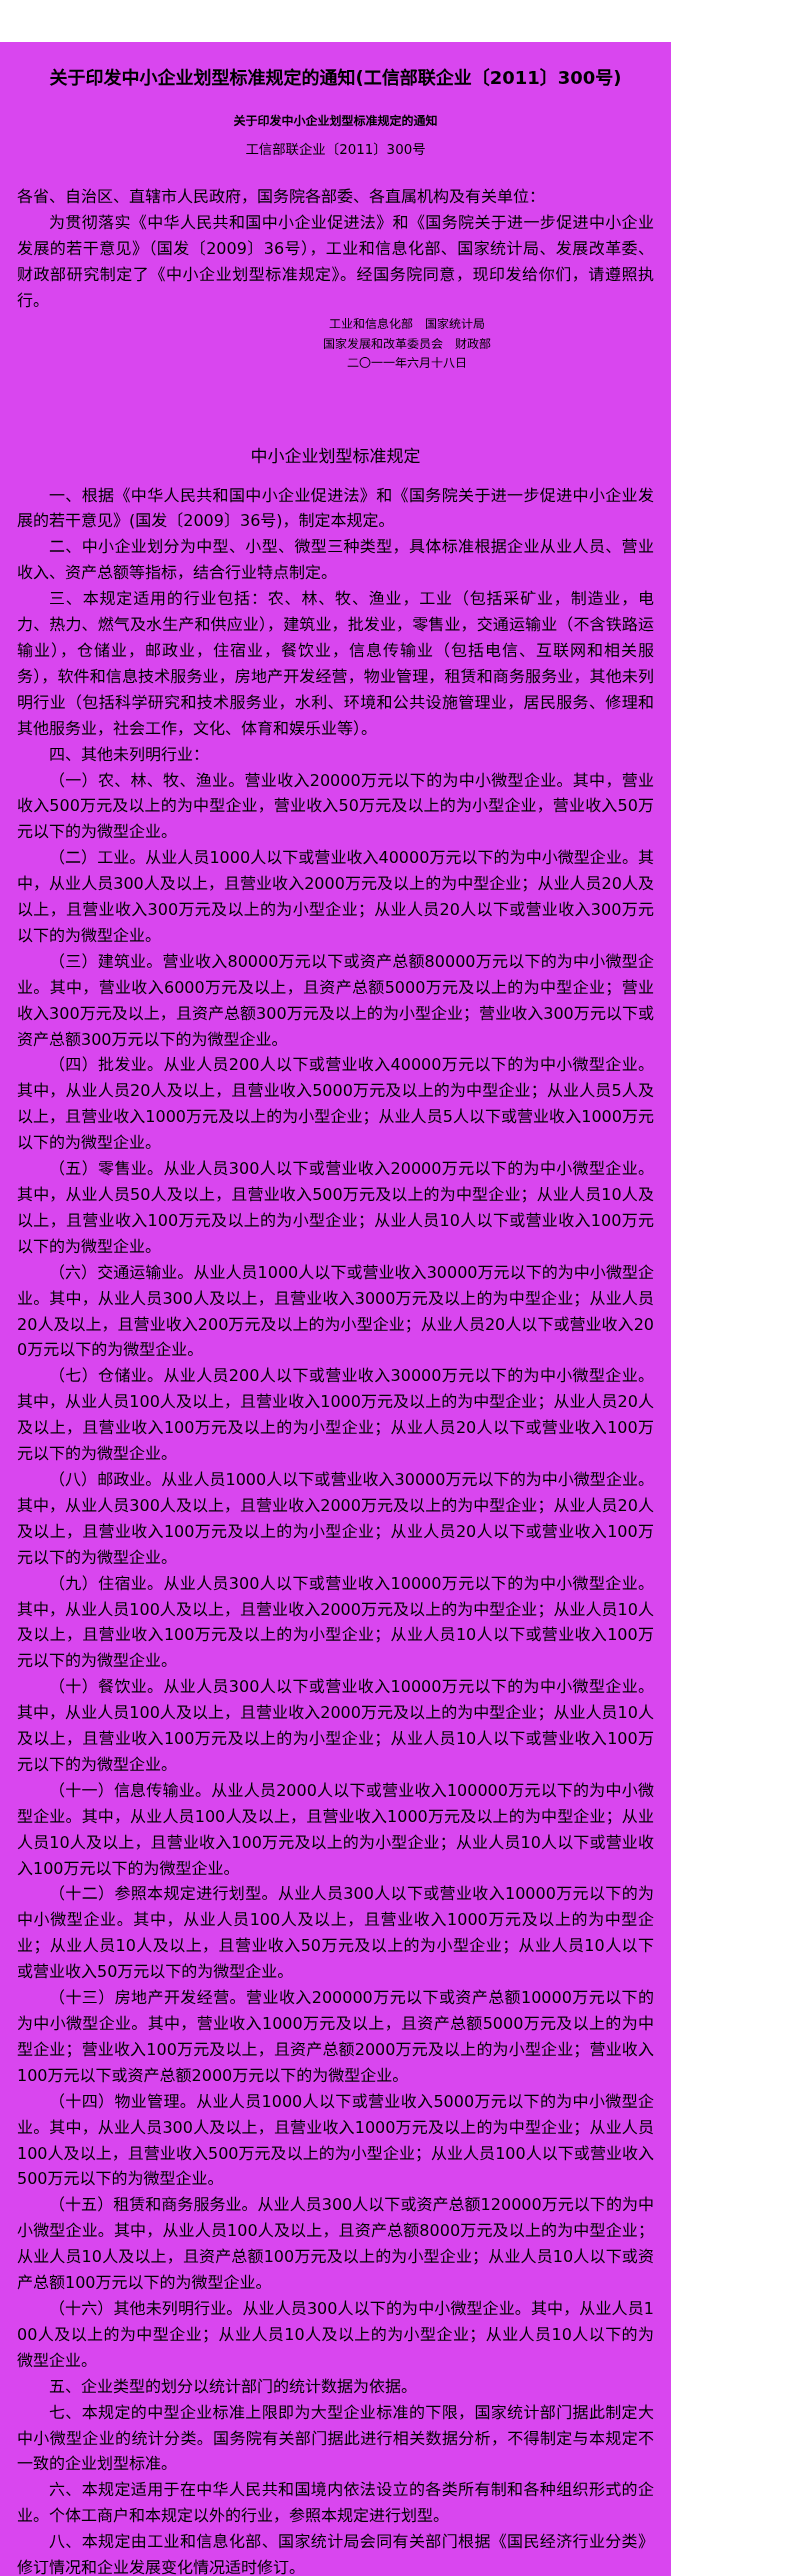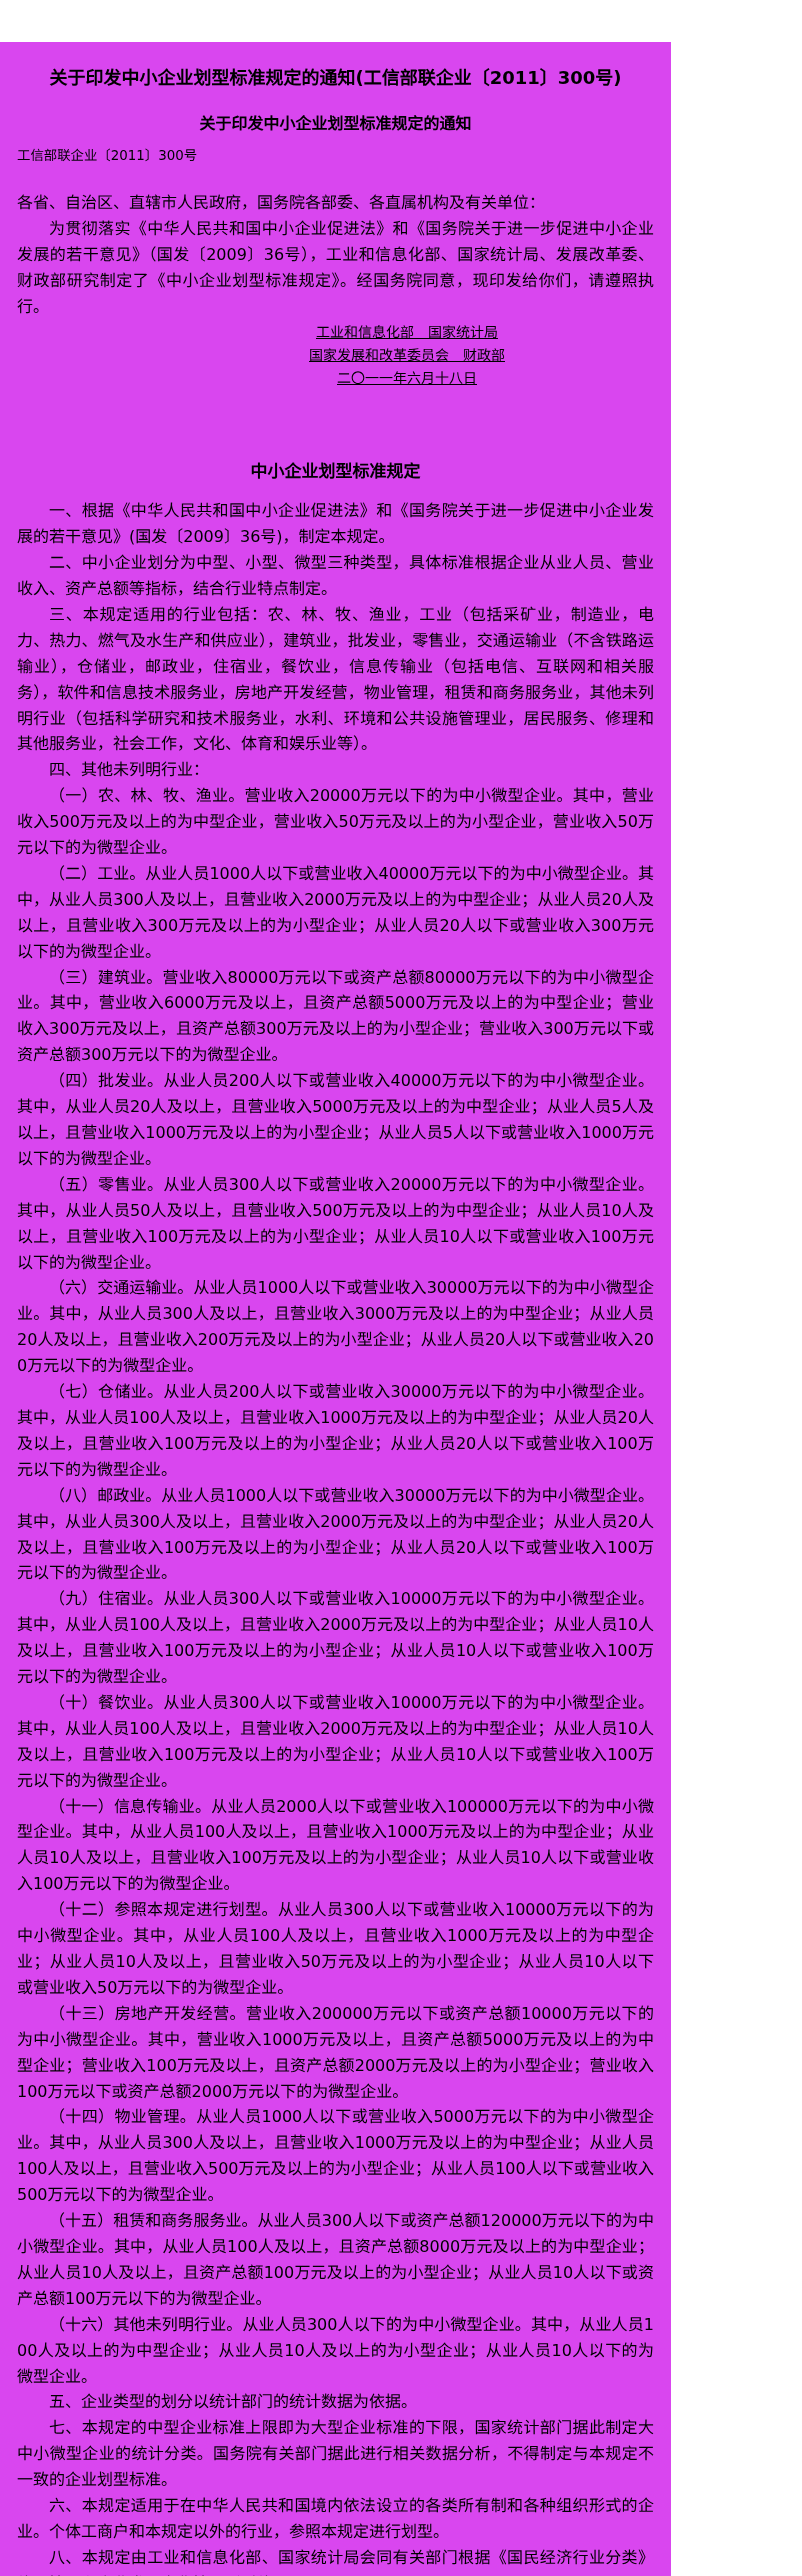--- a/index.html
+++ b/index.html
@@ -25,34 +25,35 @@
   
   .doc-title {
     font-size: 18px;
     font-weight: bold;
     text-align: center;
     line-height: 1.45;
     margin: 9.5px 0 0 0;
     padding: 0 29px;
   }
   .notice-title {
-    font-size: 16px;
+    font-size: 12px;
     font-weight: bold;
     text-align: center;
     line-height: 1.5;
     margin: 21px 0 0 0;
   }
   .doc-number {
     font-size: 13.4px;
+    text-align: center;
     line-height: 1.6;
     margin: 9.5px 0 0 0;
   }
   .reg-title {
     font-size: 17px;
-    font-weight: bold;
+    font-weight: normal;
     text-align: center;
     line-height: 1.5;
     margin: 38px 0 13.4px 0;
   }
 
   
   .addressee {
     font-size: 16px;
     line-height: 1.62;
     margin: 23px 0 0 0;
@@ -63,23 +64,22 @@
     line-height: 1.62;
     margin: 0;
     text-align: justify;
     text-indent: 2em;
     word-break: break-all;
   }
 
   
   .signature {
     margin: 1.9px 0 0 0;
-    font-size: 14px;
+    font-size: 12px;
     line-height: 1.62;
-    text-decoration: underline;
   }
   .signature .sig-line {
     text-align: center;
     padding-left: 143px;
     white-space: pre;
   }
 
   .spacer-lg { height: 32px; }
 </style>
 </head>

